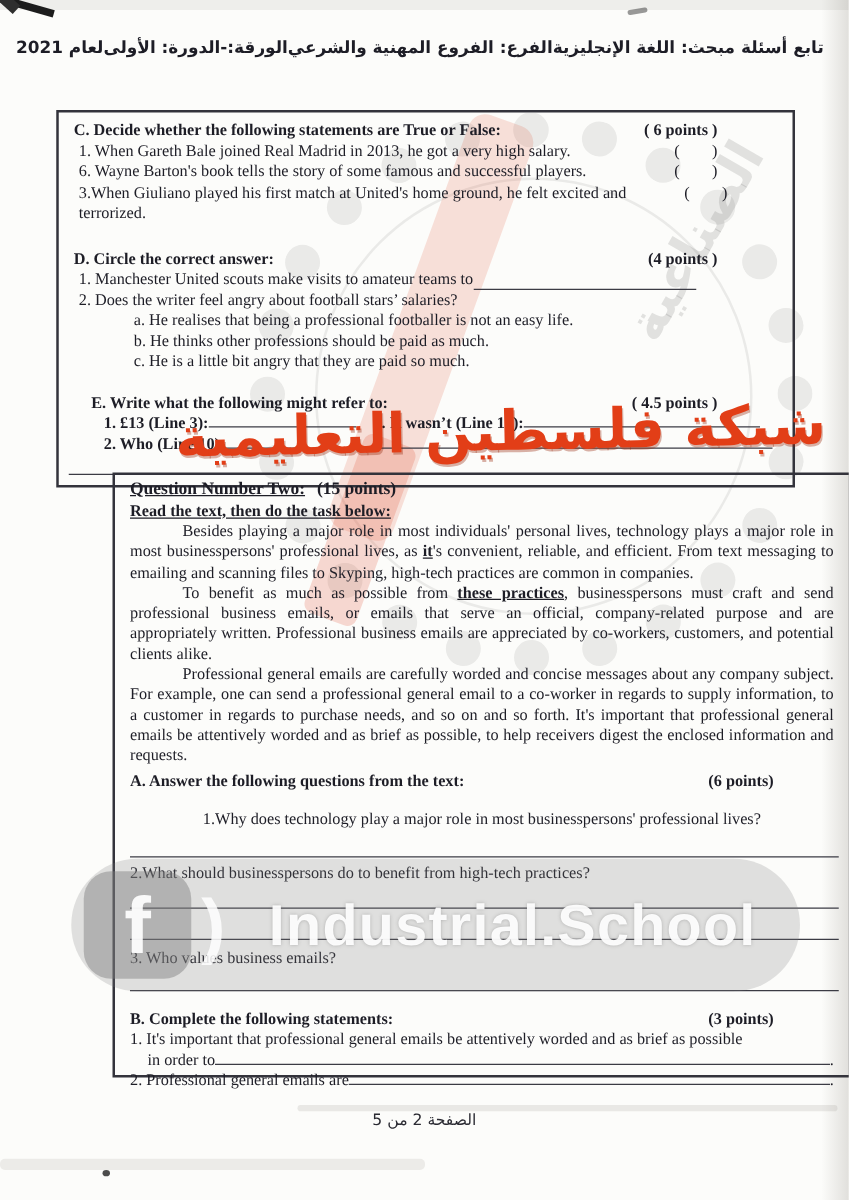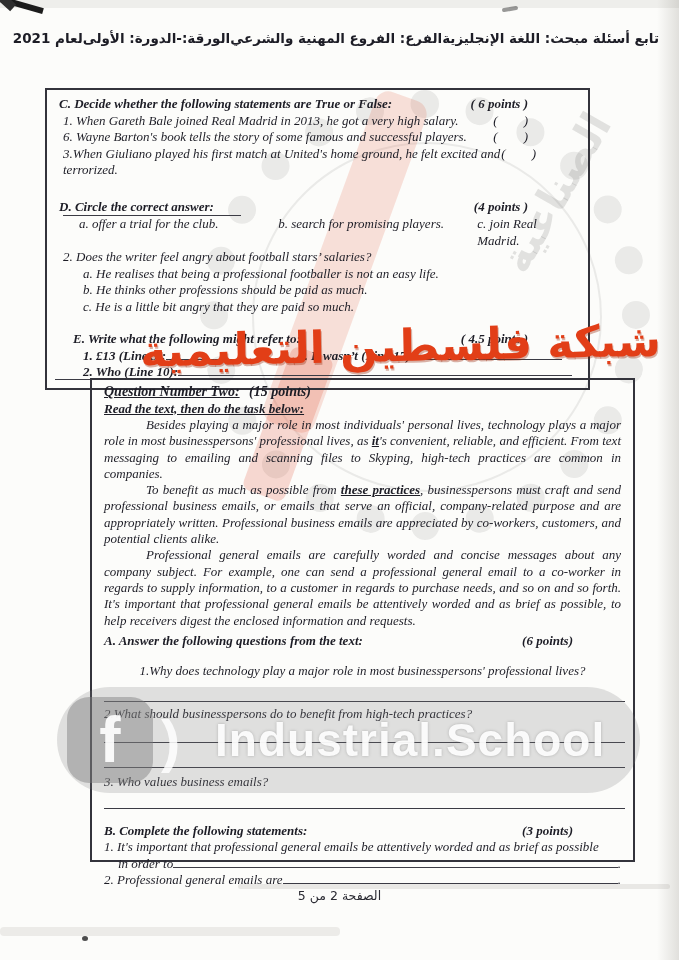--- a/index.html
+++ b/index.html
@@ -24,36 +24,36 @@
   .bg{position:absolute;z-index:0;pointer-events:none;}
   .gear{left:200px;top:90px;width:450px;height:450px;border:28px dotted rgba(80,80,80,0.10);border-radius:50%;box-sizing:border-box;}
   .gear2{left:252px;top:142px;width:346px;height:346px;border:2px solid rgba(80,80,80,0.10);border-radius:50%;}
   .tool{left:318px;top:86px;width:54px;height:352px;background:rgba(222,58,24,0.15);transform:rotate(20deg);border-radius:14px;}
   .tool2{left:266px;top:348px;width:44px;height:152px;background:rgba(222,58,24,0.19);transform:rotate(20deg);border-radius:8px;}
   .logoword{left:468px;top:168px;font-size:42px;font-weight:bold;color:rgba(90,90,90,0.16);transform:rotate(-60deg);font-family:"DejaVu Sans",sans-serif;}
   
   .header{position:absolute;top:30px;left:50px;right:20px;display:flex;justify-content:space-between;
     direction:rtl;font-weight:bold;font-size:13.5px;font-family:"DejaVu Sans",sans-serif;z-index:1;white-space:nowrap;}
   
-  .box{position:absolute;left:45px;width:545px;border:2px solid #33333b;box-sizing:border-box;
-    padding:6px 12px;z-index:1;font-size:13px;line-height:16.5px;font-style:italic;}
+  .box{position:absolute;left:45px;width:591px;border:2px solid #33333b;box-sizing:border-box;
+    padding:6px 12px;z-index:1;font-size:13px;line-height:16.5px;}
   #box1{top:88px;height:302px;}
   #box2{top:378px;height:484px;padding-top:4px;margin-left:45px;}
   .b{font-weight:bold;}
   .u{text-decoration:underline;}
   .hrow{display:flex;justify-content:space-between;align-items:baseline;}
   .pts{font-weight:bold;margin-right:48px;white-space:nowrap;}
   .crow{display:flex;justify-content:space-between;padding-left:4px;}
   .bracket{white-space:pre;margin-right:48px;}
   .blankline{border-bottom:1.2px solid #3b3b44;display:inline-block;}
   .drow{display:flex;padding-left:4px;}
   .opts{display:flex;margin-left:20px;}
   .opts span{display:inline-block;}
   .opt-a,.opt-b{width:212px;}
-  .q2opts div{margin-left:24px;}
+  .q2opts div{margin-left:48px;}
   .e-head{margin-left:14px;}
   .erow{display:flex;align-items:baseline;margin-left:24px;font-weight:bold;}
   .fullline{position:absolute;left:8px;right:-22px;bottom:8px;border-bottom:1.2px solid #3b3b44;}
   .para{margin:0;text-indent:42px;text-align:justify;line-height:16.3px;}
   .ansline{height:21px;border-bottom:1.3px solid #3b3b44;margin-right:-4px;}
   .flexline{display:flex;align-items:baseline;justify-content:center;}
   .flexline .blankline{flex:1;}
   
   .red-wm{position:absolute;left:128px;top:320px;width:545px;text-align:center;z-index:3;
     font-family:"DejaVu Sans",sans-serif;font-weight:bold;font-size:44px;line-height:1.2;
@@ -126,26 +126,22 @@
     <div class="crow">
       <span>3.When Giuliano played his first match at United's home ground, he felt excited and terrorized.</span>
       <span class="bracket" style="margin-right:40px">(        )</span>
     </div>
 
     <div class="hrow mt20">
       <span class="b">D. Circle the correct answer:</span>
       <span class="pts">(4 points )</span>
     </div>
     <div class="drow">
+      <span class="nowrap">1. Manchester United scouts make visits to amateur teams to</span>
       <span class="blankline" style="width:178px"></span>
-    </div>
-    <div class="opts">
-      <span class="opt-a">a. offer a trial for the club.</span>
-      <span class="opt-b">b. search for promising players.</span>
-      <span class="opt-c">c. join Real Madrid.</span>
     </div>
     <div class="drow">
       <span>2. Does the writer feel angry about football stars’ salaries?</span>
     </div>
     <div class="q2opts">
       <div>a. He realises that being a professional footballer is not an easy life.</div>
       <div>b. He thinks other professions should be paid as much.</div>
       <div>c. He is a little bit angry that they are paid so much.</div>
     </div>
 

